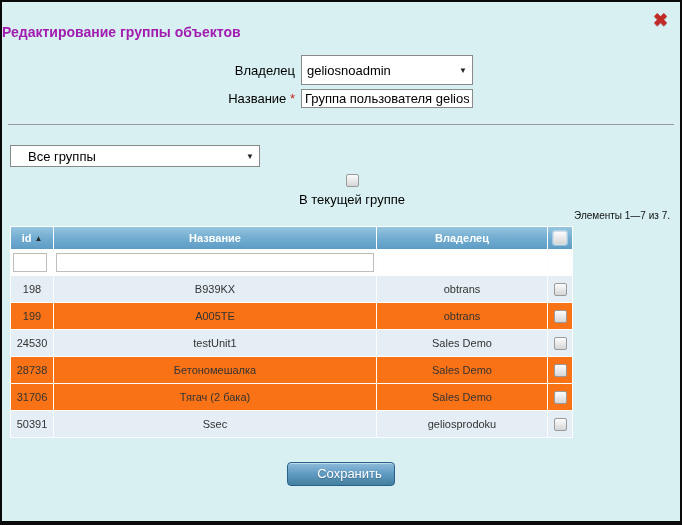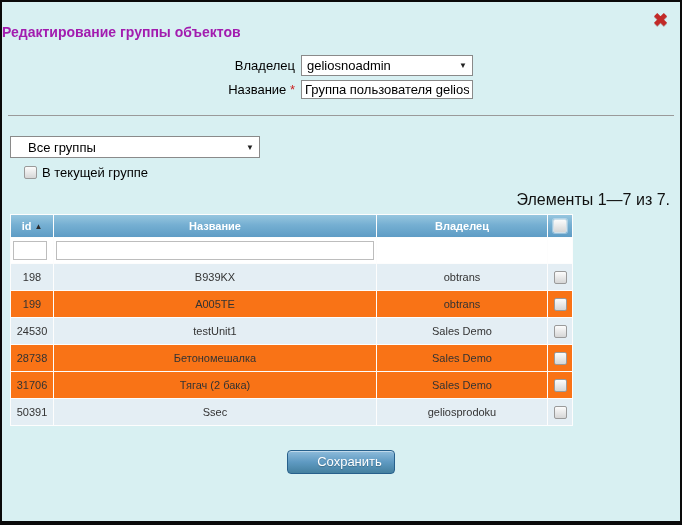--- a/index.html
+++ b/index.html
@@ -30,41 +30,41 @@
 
   .form { margin-top: 15px; }
   .form-row {
     display: flex; justify-content: center; align-items: center;
     margin-bottom: 4px; font-size: 13px; color:#000;
   }
   .form-row .lbl { width: 86px; text-align: right; margin-right: 6px; white-space: nowrap; }
   .req { color: #cc2222; }
 
   .selectbox {
-    width: 172px; height: 21px;
+    width: 172px; height: 30px;
     border: 1px solid #8a8a8a; background: #fff;
     display: flex; align-items: center; justify-content: space-between;
     padding: 0 5px; font-size: 13px; cursor: pointer;
   }
   .sel-arrow { font-size: 8px; color: #222; }
 
   .textfield {
     width: 172px; height: 19px;
     border: 1px solid #8a8a8a; background:#fff;
     font-size: 13px; padding: 0 3px;
     font-family:"Liberation Sans", sans-serif;
   }
 
   .divider { border: none; border-top: 1px solid #9a9a9a; margin: 16px 6px 0 6px; }
 
   .filters { margin: 20px 0 0 8px; }
   .selectbox.wide { width: 250px; height: 22px; padding-left: 17px; }
-  .chk-row { display: flex; align-items: center; margin: 7px 0 0 14px; font-size: 13px; gap: 5px; }
-
-  .pager { text-align: right; margin: 11px 10px 5px 0; font-size: 16px; color: #111; }
+  .chk-row { display: flex; align-items: center; margin: 7px 0 0 14px; font-size: 13px; gap: 5px; flex-direction: column; }
+
+  .pager { text-align: right; margin: 3px 10px 5px 0; font-size: 10px; color: #111; }
 
   table.grid {
     width: 563px; margin-left: 8px;
     border-collapse: separate; border-spacing: 1px;
     background: #fdfdfd;
   }
   table.grid th {
     background: linear-gradient(180deg, #97c6df 0%, #75afd2 45%, #5e9cc5 100%);
     color: #fff; font-size: 11px; font-weight: bold;
     height: 22px; text-align: center; padding: 0 2px;

